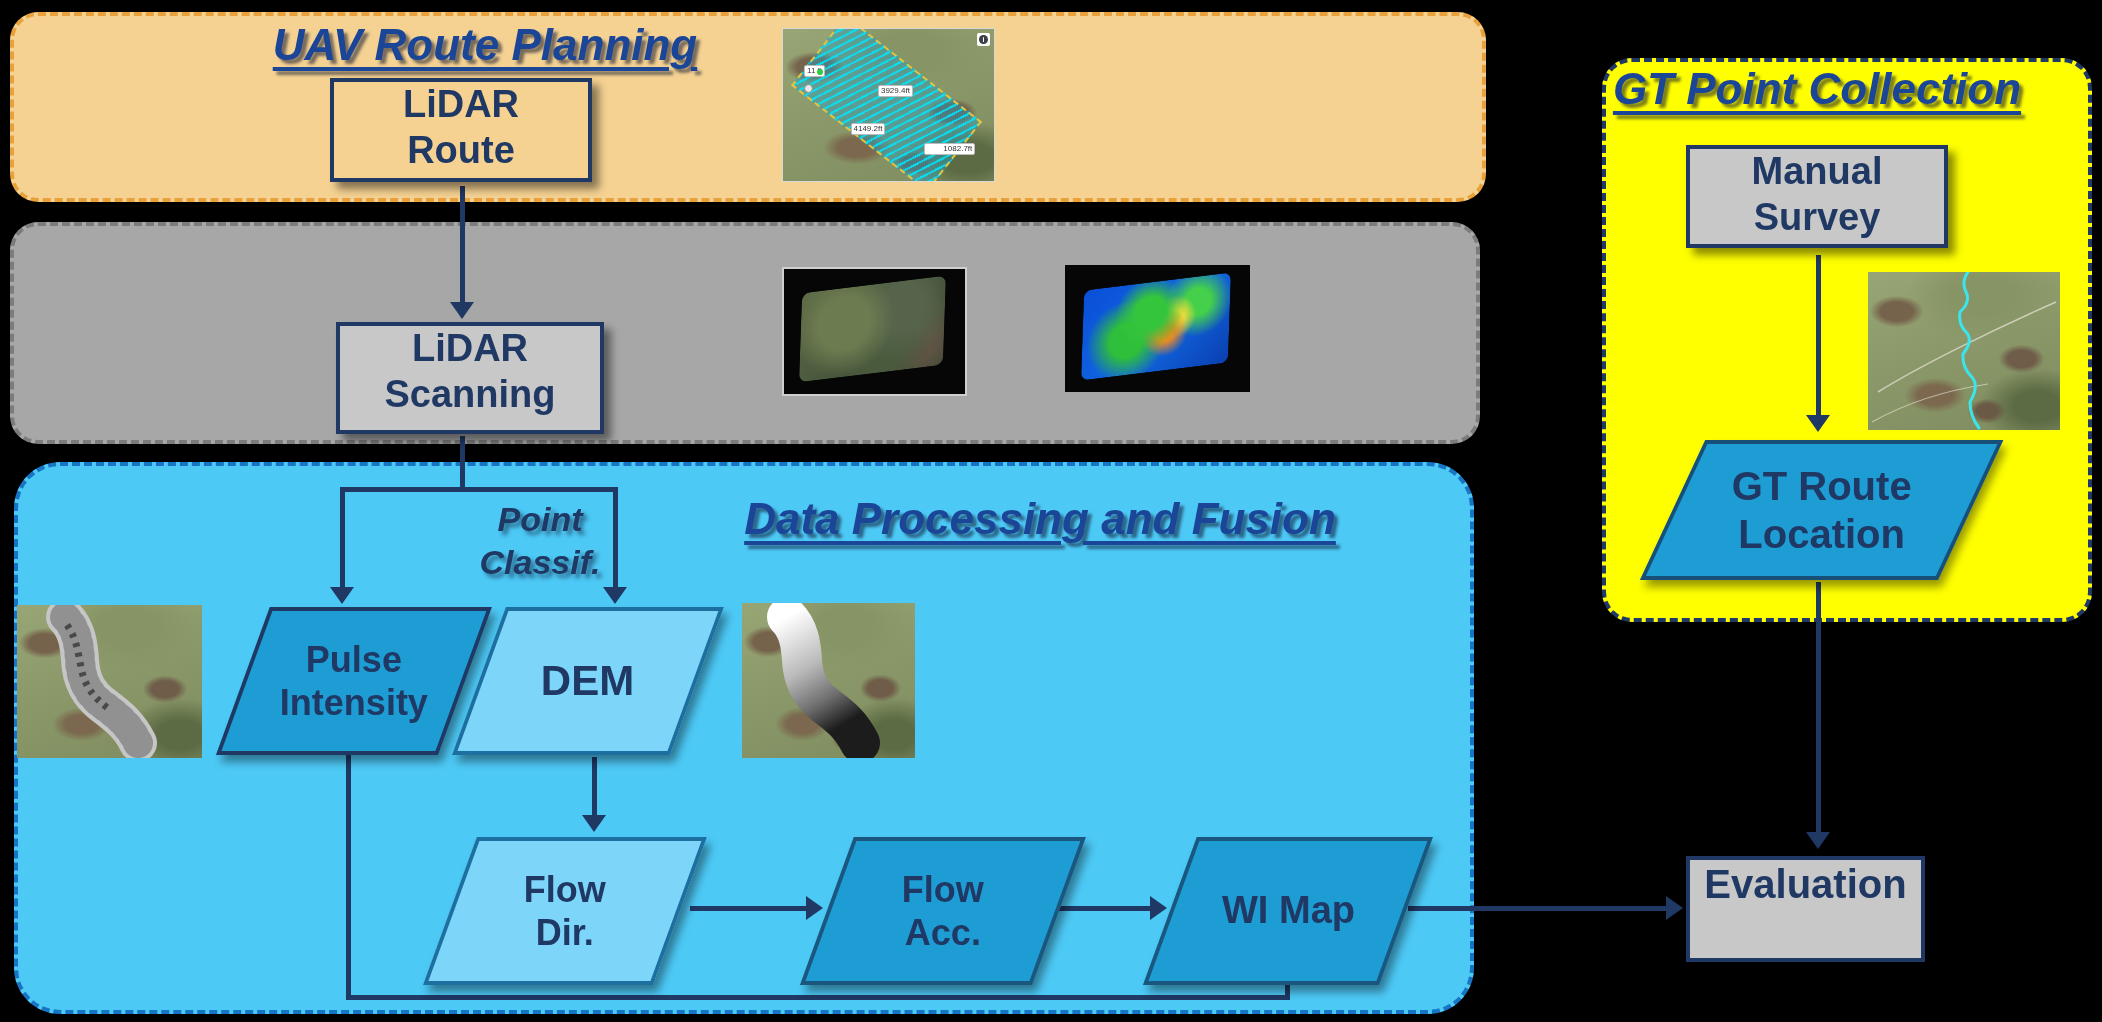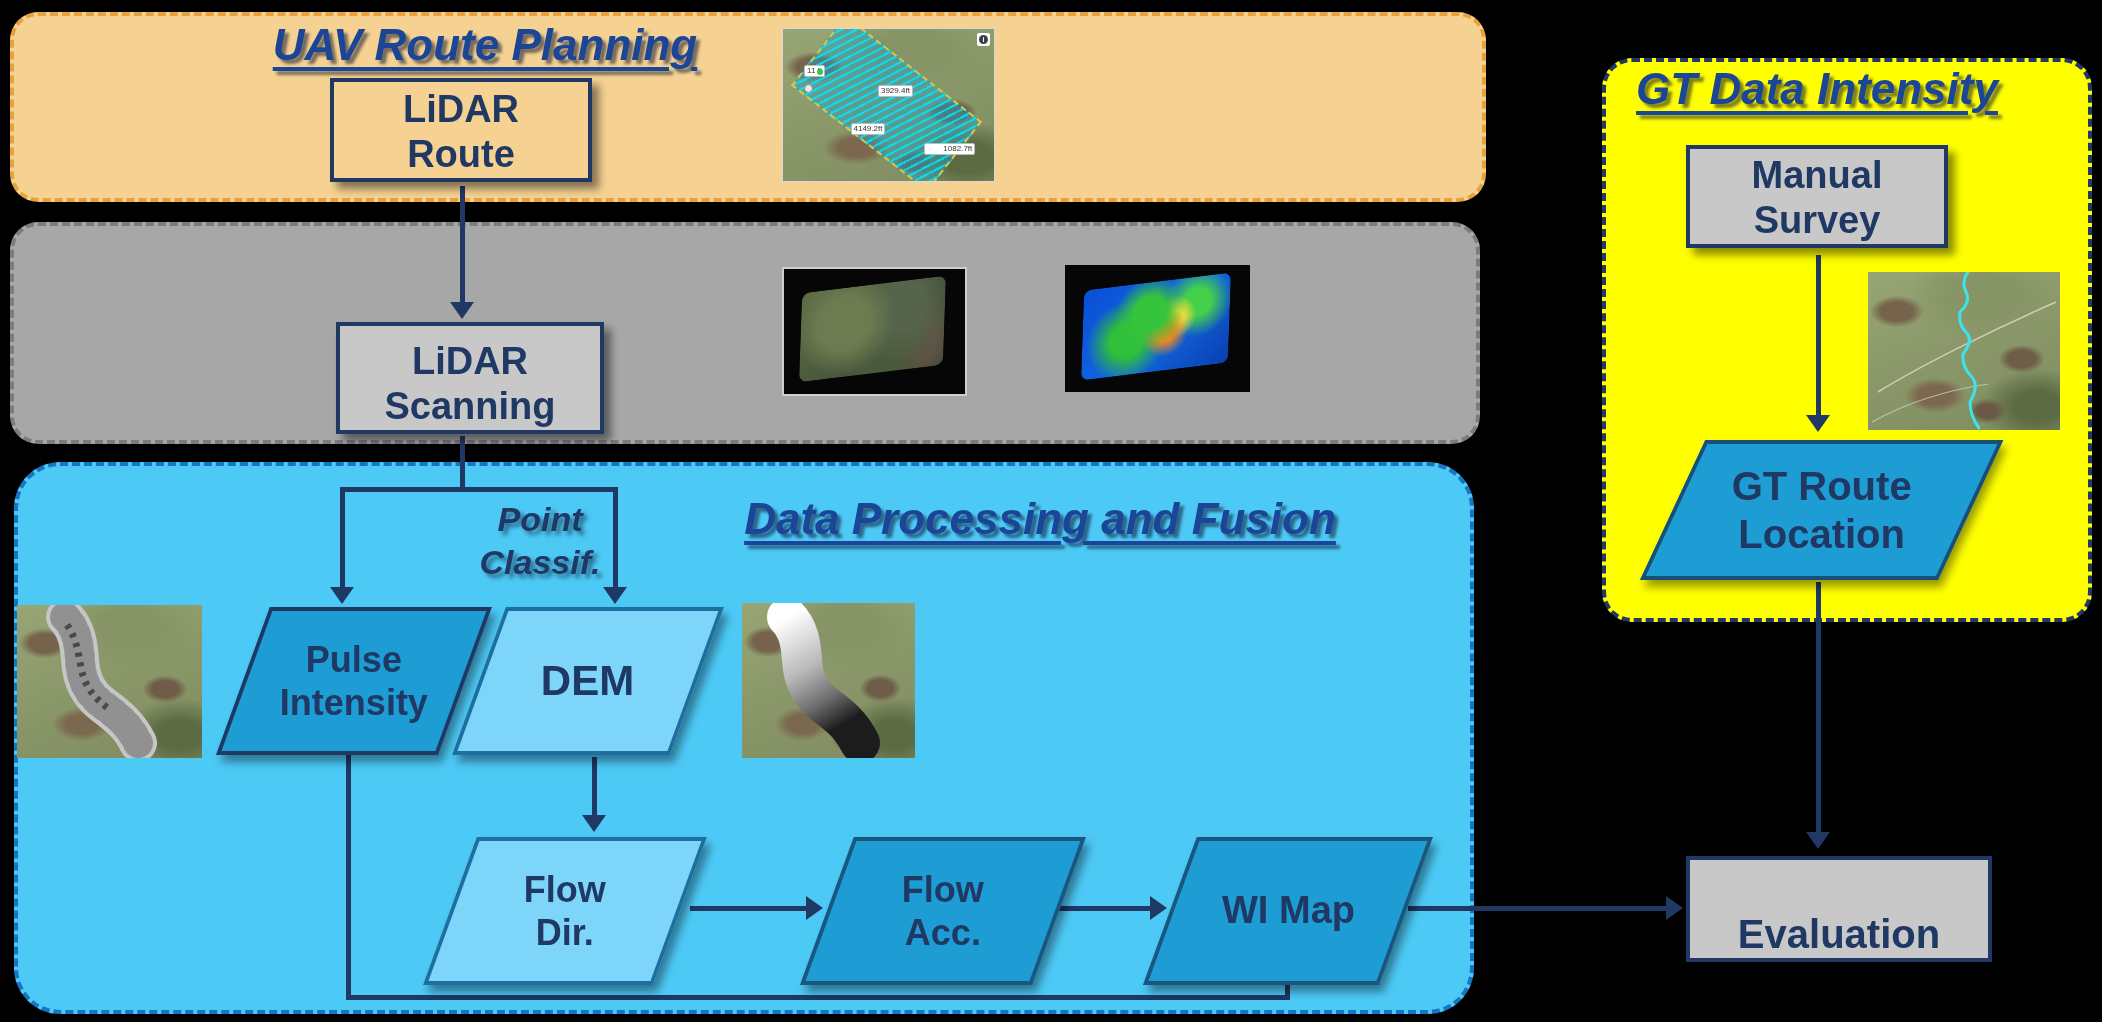--- a/index.html
+++ b/index.html
@@ -14,27 +14,27 @@
   
   .ptitle{position:absolute;z-index:6;font-style:italic;font-weight:bold;font-size:44px;
           color:#1B4596;text-align:center;text-decoration:underline;text-underline-offset:7px;
           text-decoration-thickness:4px;text-shadow:4px 4px 3px rgba(15,20,45,.55);white-space:nowrap;}
   .t-uav{left:180px;top:20px;width:610px;}
   .t-rs {left:190px;top:236px;width:600px;}
   .t-dp {left:735px;top:494px;width:610px;}
   .t-gt {left:1592px;top:64px;width:450px;}
   
   .rnode{position:absolute;z-index:5;box-sizing:border-box;border:4px solid #1F3864;
-         display:flex;align-items:flex-end;justify-content:center;text-align:center;
+         display:flex;align-items:flex-start;justify-content:center;text-align:center;
          font-weight:bold;color:#1F3864;white-space:pre-line;line-height:1.2;
          box-shadow:7px 7px 8px rgba(0,0,0,.45);}
   .n-lroute  {left:330px;top:78px;  width:262px;height:104px;background:#F5D292;font-size:38px;}
   .n-lscan   {left:336px;top:322px; width:268px;height:112px;background:#C8C8C8;font-size:38px;}
   .n-msurvey {left:1686px;top:145px;width:262px;height:103px;background:#C8C8C8;font-size:38px;}
-  .n-eval    {left:1686px;top:856px;width:306px;height:106px;background:#C8C8C8;font-size:40px;}
+  .n-eval    {left:1686px;top:856px;width:239px;height:106px;background:#C8C8C8;font-size:40px;}
   
   .pgram{position:absolute;z-index:5;box-sizing:border-box;border:4px solid #1A567E;
          transform:skewX(-20deg);transform-origin:left bottom;
          display:flex;align-items:center;justify-content:center;
          box-shadow:7px 7px 8px rgba(0,0,0,.4);}
   .pgram .lbl{transform:skewX(20deg);font-weight:bold;color:#1F3864;text-align:center;
               white-space:pre-line;line-height:1.2;font-size:36px;}
   .pg-med  {background:#1E9CD4;}
   .pg-light{background:#7DD6F9;border-color:#1C6F9E;}
   .n-pulse{left:216px;top:607px;width:222px;height:148px;border-color:#1F3864;}
@@ -105,21 +105,21 @@
 
 <div id="stage">
 
   <div class="panel panel-uav"></div>
   <div class="panel panel-rs"></div>
   <div class="panel panel-dp"></div>
   <div class="panel panel-gt"></div>
 
   <div class="ptitle t-uav">UAV Route Planning</div>
   <div class="ptitle t-dp">Data Processing and Fusion</div>
-  <div class="ptitle t-gt">GT Data Intensity</div>
+  <div class="ptitle t-gt">GT Point Collection</div>
 
   <div class="img terrain i-routemap">
     <div class="band"></div>
     <span class="chip" style="left:10%;top:24%;">11 ft</span>
     <span class="wp-dot" style="left:16%;top:26%;"></span>
     <span class="gray-dot" style="left:10%;top:36%;"></span>
     <span class="chip" style="left:45%;top:37%;">3929.4ft</span>
     <span class="chip" style="left:32%;top:62%;">4149.2ft</span>
     <span class="chip" style="left:67%;top:75%;padding-left:18px;">1082.7ft</span>
     <span class="info-chip">

